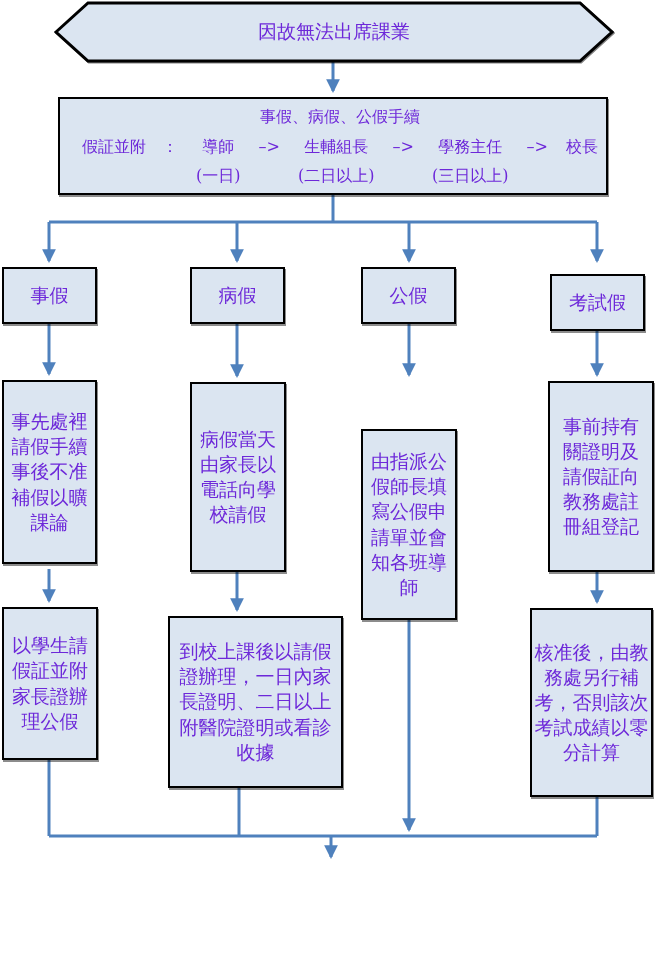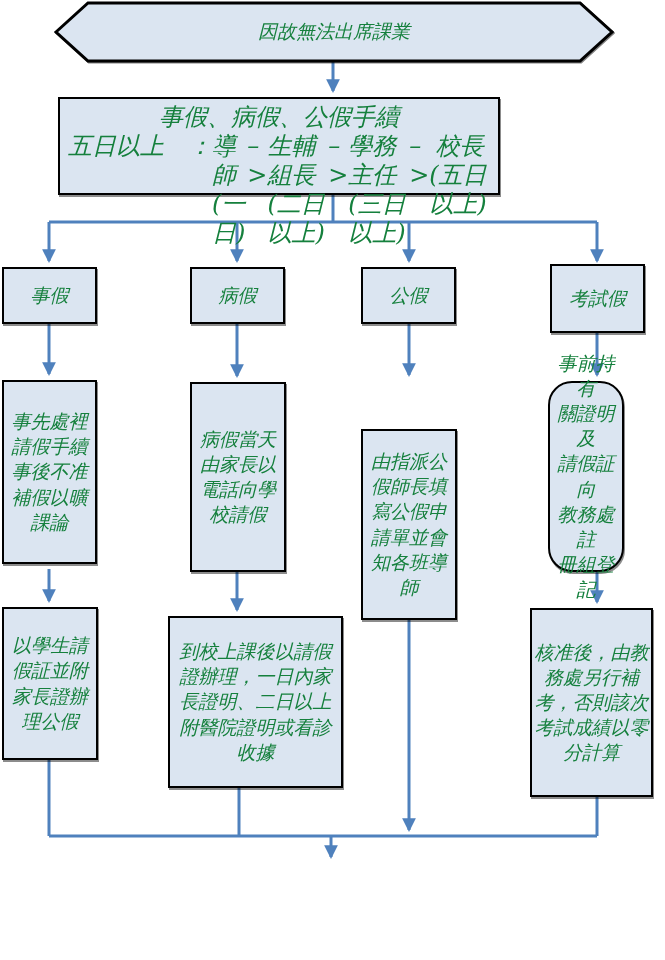--- a/index.html
+++ b/index.html
@@ -1,23 +1,22 @@
 <!DOCTYPE html>
 <html><head>
 <meta charset="utf-8">
 <style>
   html,body{margin:0;padding:0;background:#ffffff;}
   #canvas{
     position:relative;
     width:665px;height:960px;
     background:#ffffff;
     font-family:"DejaVu Serif","Liberation Serif",serif;
-    color:#15803d;
+    color:#6d28d9;
     overflow:hidden;
-    font-style:italic;
   }
   .wires{position:absolute;left:0;top:0;z-index:0;}
   .fbox{
     position:absolute;
     box-sizing:border-box;
     background:#dbe5f1;
     border:2.5px solid #000000;
     box-shadow:1px 2px 0 rgba(0,0,0,0.45);
     display:flex;
     align-items:center;
@@ -30,24 +29,24 @@
   .prewrap{white-space:pre-line;}
   .hexwrap{position:absolute;left:54px;top:1px;width:560px;height:62px;z-index:1;}
   .hexwrap svg{position:absolute;left:0;top:0;filter:drop-shadow(1px 1.5px 0 rgba(0,0,0,0.5));}
   .hexlabel{
     position:absolute;left:0;top:0;width:100%;height:100%;
     display:flex;align-items:center;justify-content:center;
     font-size:19px;
   }
   
   .procbox{
-    position:absolute;left:58px;top:97px;width:442px;height:98px;
+    position:absolute;left:58px;top:97px;width:550px;height:98px;
     box-sizing:border-box;background:#dbe5f1;border:2.5px solid #000;
     box-shadow:1px 2px 0 rgba(0,0,0,0.45);
-    z-index:1;font-size:24px;padding:3px 6px 0 6px;
+    z-index:1;font-size:16px;padding:3px 6px 0 20px;
   }
   .proc-title{text-align:center;line-height:30px;}
   .perm-row{
     display:flex;align-items:flex-start;justify-content:space-between;
     line-height:29px;padding:0 2px;
   }
   .perm-label{white-space:nowrap;}
   .approver{display:flex;flex-direction:column;align-items:center;}
   .approver .days{line-height:29px;}
   .perm-arrow{line-height:29px;}
@@ -101,72 +100,71 @@
   <div class="hexwrap">
     <svg width="560" height="62" viewBox="0 0 560 62">
       <polygon points="2,31 34,2 526,2 558,31 526,60 34,60" fill="#dbe5f1" stroke="#000000" stroke-width="3"></polygon>
     </svg>
     <div class="hexlabel">因故無法出席課業</div>
   </div>
 
   <div class="procbox">
     <div class="proc-title">事假、病假、公假手續</div>
     <div class="perm-row">
-      <span class="perm-label">五日以上　：</span>
+      <span class="perm-label">假証並附　：</span>
       <span class="approver">
         <span>導師</span>
         <span class="days">(一日)</span>
       </span>
       <span class="perm-arrow">–&gt;</span>
       <span class="approver">
         <span>生輔組長</span>
         <span class="days">(二日以上)</span>
       </span>
       <span class="perm-arrow">–&gt;</span>
       <span class="approver">
         <span>學務主任</span>
         <span class="days">(三日以上)</span>
       </span>
       <span class="perm-arrow">–&gt;</span>
       <span class="approver">
         <span>校長</span>
-        <span class="days">(五日以上)</span>
       </span>
     </div>
   </div>
 
   <div class="fbox" style="left:190px;top:267px;width:95px;height:57px;">
     <span>病假</span>
   </div>
   <div class="fbox" style="left:2px;top:267px;width:95px;height:57px;">
     <span>事假</span>
   </div>
   <div class="fbox" style="left:361px;top:267px;width:95px;height:57px;">
     <span>公假</span>
   </div>
-  <div class="fbox" style="left:550px;top:264px;width:95px;height:69px;">
+  <div class="fbox" style="left:550px;top:274px;width:95px;height:57px;">
     <span>考試假</span>
   </div>
 
   <div class="fbox prewrap" style="left:2px;top:380px;width:95px;height:184px;">事先處裡
 請假手續
 事後不准
 補假以曠
 課論</div>
   <div class="fbox prewrap" style="left:190px;top:382px;width:96px;height:190px;">病假當天
 由家長以
 電話向學
 校請假</div>
   <div class="fbox prewrap" style="left:361px;top:381px;width:96px;height:191px;margin-top:48px;">由指派公
 假師長填
 寫公假申
 請單並會
 知各班導
 師</div>
-  <div class="fbox prewrap" style="left:548px;top:381px;width:76px;height:191px;border-radius:24px;">事前持有
+  <div class="fbox prewrap" style="left:548px;top:381px;width:106px;height:191px;">事前持有
 關證明及
 請假証向
 教務處註
 冊組登記</div>
 
   <div class="fbox prewrap" style="left:2px;top:607px;width:96px;height:153px;">以學生請
 假証並附
 家長證辦
 理公假</div>
   <div class="fbox prewrap" style="left:152px;top:616px;width:175px;height:172px;margin-left:16px;">到校上課後以請假

